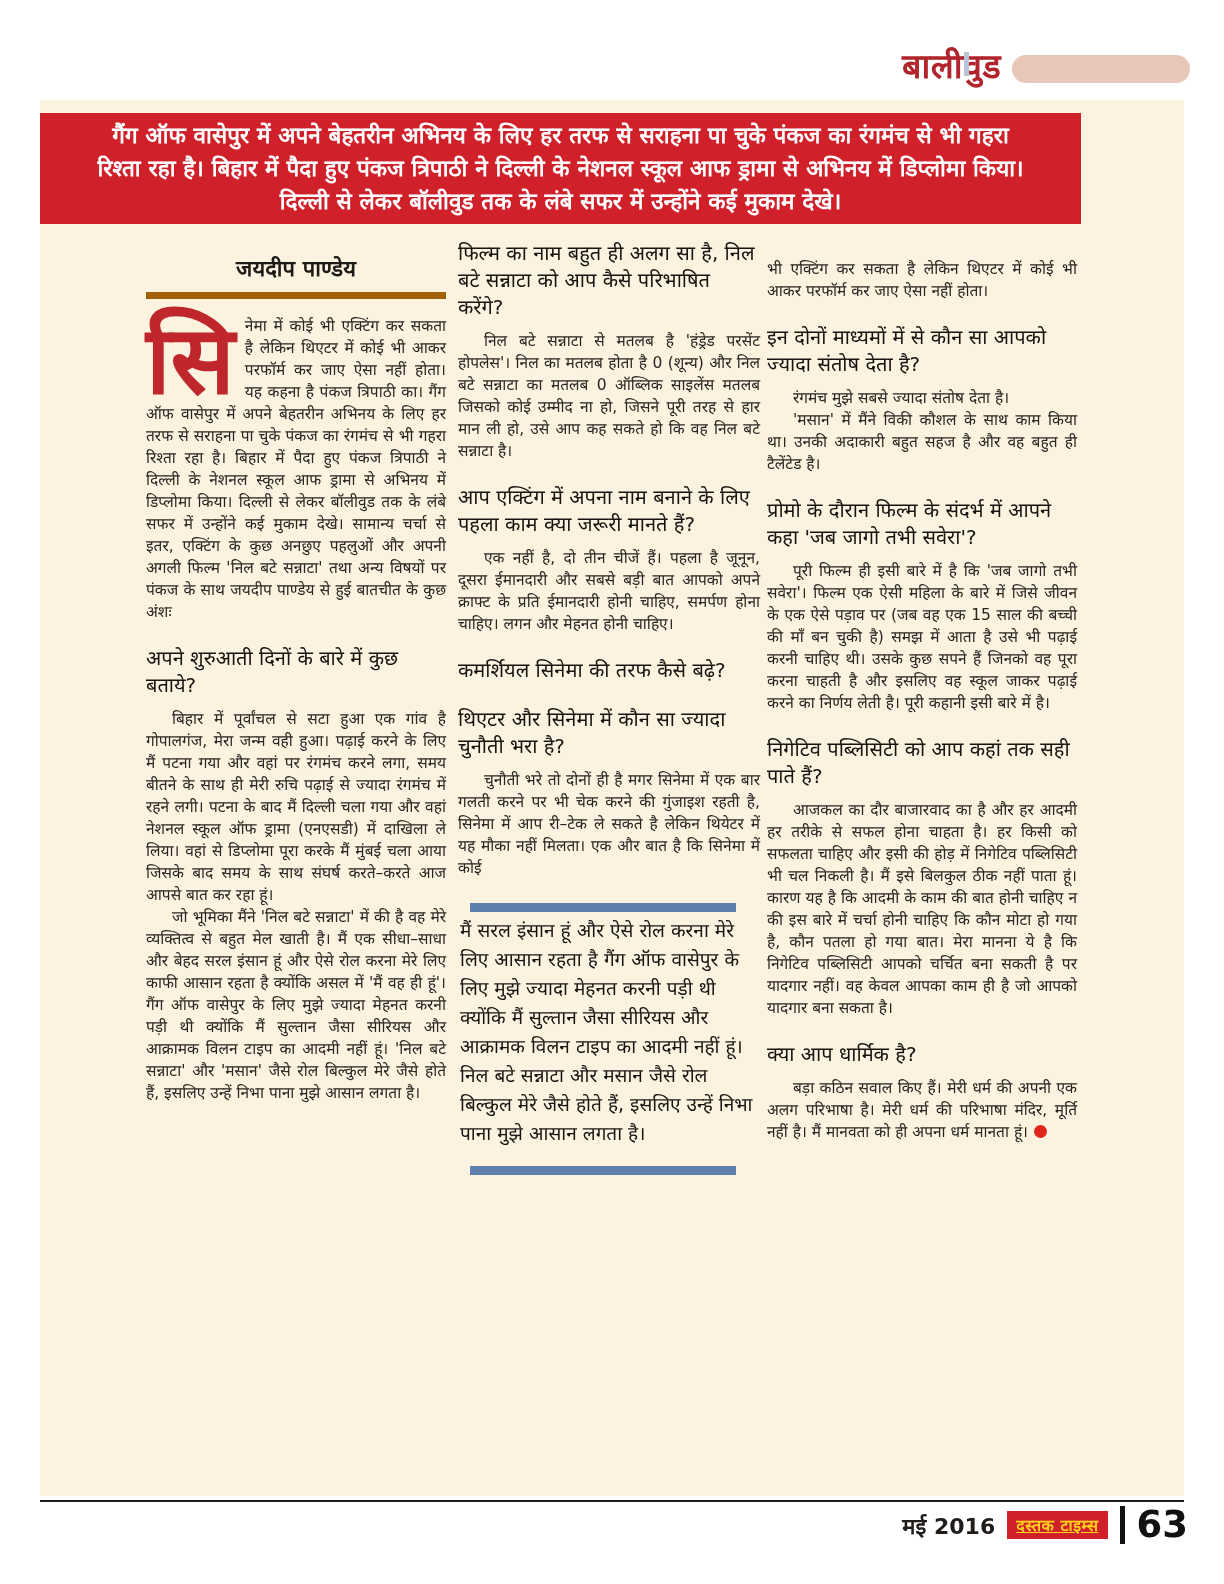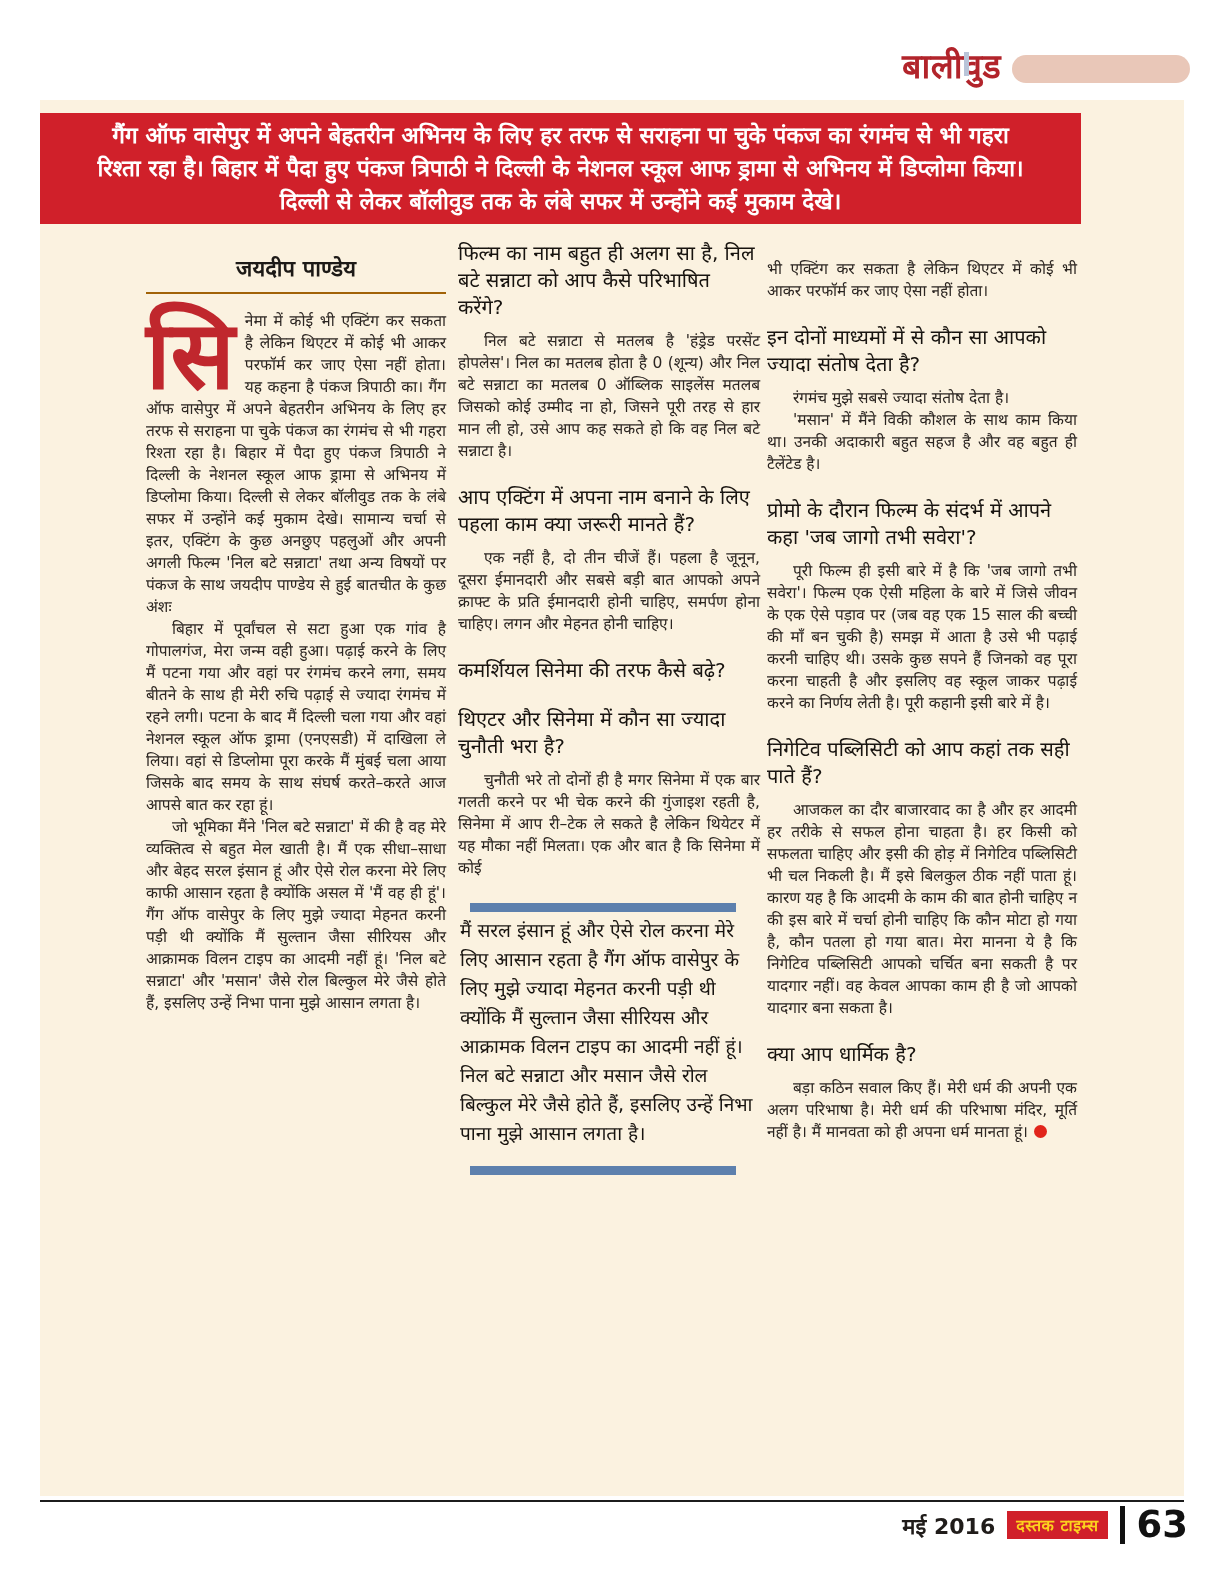--- a/index.html
+++ b/index.html
@@ -38,21 +38,21 @@
     font-size:22.5px; line-height:33px;
   }
   
   .col { position:absolute; }
   .col1 { left:106px; top:152px; width:300px; }
   .col2 { left:418px; top:140px; width:302px; }
   .col3 { left:727px; top:158px; width:310px; }
 
   .byline {
     text-align:center; font-weight:bold; font-size:22px; color:#1d1a17;
-    padding-bottom:10px; border-bottom:2px solid #a16207; margin-bottom:16px;
+    padding-bottom:10px; border-bottom:7px solid #a16207; margin-bottom:16px;
   }
   .intro, .answer, .lead {
     margin:0; font-size:15.5px; line-height:22px; color:#2b2521;
     text-align:justify;
   }
   .dropcap {
     float:left; font-size:95px; line-height:74px; font-weight:bold;
     color:#c0272d; margin:8px 10px 0 0;
   }
   .question {
@@ -78,21 +78,21 @@
     position:absolute; left:40px; top:1500px; width:1144px; height:2px;
     background:#1c1c1c;
   }
   .footer {
     position:absolute; top:1506px; right:36px;
     display:flex; align-items:center; gap:12px;
   }
   .footer-date { font-size:22px; font-weight:bold; color:#201c1a; }
   .footer-logo {
     background:#d0202a; color:#fcd11e; font-weight:bold; font-size:16px;
-    padding:3px 9px; letter-spacing:0.5px;
+    padding:3px 9px; letter-spacing:0.5px;text-decoration:underline;
   }
   .footer-vbar { width:5px; height:38px; background:#111111; }
   .footer-page { font-size:37px; font-weight:bold; color:#111111; line-height:38px; }
 </style>
 </head>
 <body>
 
 <div class="section-title">बालीवुड</div>
 <div class="section-tick"></div>
 <div class="header-pill"></div>
@@ -100,20 +100,21 @@
 <div class="content-bg">
 
   <div class="banner">
     <p>गैंग ऑफ वासेपुर में अपने बेहतरीन अभिनय के लिए हर तरफ से सराहना पा चुके पंकज का रंगमंच से भी गहरा रिश्ता रहा है। बिहार में पैदा हुए पंकज त्रिपाठी ने दिल्ली के नेशनल स्कूल आफ ड्रामा से अभिनय में डिप्लोमा किया। दिल्ली से लेकर बॉलीवुड तक के लंबे सफर में उन्होंने कई मुकाम देखे।</p>
   </div>
 
   <div class="col col1">
     <div class="byline">जयदीप पाण्डेय</div>
     <p class="intro"><span class="dropcap">सि</span><span>नेमा में कोई भी एक्टिंग कर सकता है लेकिन थिएटर में कोई भी आकर परफॉर्म कर जाए ऐसा नहीं होता। यह कहना है पंकज त्रिपाठी का। गैंग ऑफ वासेपुर में अपने बेहतरीन अभिनय के लिए हर तरफ से सराहना पा चुके पंकज का रंगमंच से भी गहरा रिश्ता रहा है। बिहार में पैदा हुए पंकज त्रिपाठी ने दिल्ली के नेशनल स्कूल आफ ड्रामा से अभिनय में डिप्लोमा किया। दिल्ली से लेकर बॉलीवुड तक के लंबे सफर में उन्होंने कई मुकाम देखे। सामान्य चर्चा से इतर, एक्टिंग के कुछ अनछुए पहलुओं और अपनी अगली फिल्म 'निल बटे सन्नाटा' तथा अन्य विषयों पर पंकज के साथ जयदीप पाण्डेय से हुई बातचीत के कुछ अंशः</span></p>
 
+    <h3 class="question">अपने शुरुआती दिनों के बारे में कुछ बताये?</h3>
     <p class="answer">बिहार में पूर्वांचल से सटा हुआ एक गांव है गोपालगंज, मेरा जन्म वही हुआ। पढ़ाई करने के लिए मैं पटना गया और वहां पर रंगमंच करने लगा, समय बीतने के साथ ही मेरी रुचि पढ़ाई से ज्यादा रंगमंच में रहने लगी। पटना के बाद मैं दिल्ली चला गया और वहां नेशनल स्कूल ऑफ ड्रामा (एनएसडी) में दाखिला ले लिया। वहां से डिप्लोमा पूरा करके मैं मुंबई चला आया जिसके बाद समय के साथ संघर्ष करते–करते आज आपसे बात कर रहा हूं।</p>
 
     <p class="answer">जो भूमिका मैंने 'निल बटे सन्नाटा' में की है वह मेरे व्यक्तित्व से बहुत मेल खाती है। मैं एक सीधा–साधा और बेहद सरल इंसान हूं और ऐसे रोल करना मेरे लिए काफी आसान रहता है क्योंकि असल में 'मैं वह ही हूं'। गैंग ऑफ वासेपुर के लिए मुझे ज्यादा मेहनत करनी पड़ी थी क्योंकि मैं सुल्तान जैसा सीरियस और आक्रामक विलन टाइप का आदमी नहीं हूं। 'निल बटे सन्नाटा' और 'मसान' जैसे रोल बिल्कुल मेरे जैसे होते हैं, इसलिए उन्हें निभा पाना मुझे आसान लगता है।</p>
   </div>
 
   <div class="col col2">
     <h3 class="question q-first">फिल्म का नाम बहुत ही अलग सा है, निल बटे सन्नाटा को आप कैसे परिभाषित करेंगे?</h3>
     <p class="answer">निल बटे सन्नाटा से मतलब है 'हंड्रेड परसेंट होपलेस'। निल का मतलब होता है 0 (शून्य) और निल बटे सन्नाटा का मतलब 0 ऑब्लिक साइलेंस मतलब जिसको कोई उम्मीद ना हो, जिसने पूरी तरह से हार मान ली हो, उसे आप कह सकते हो कि वह निल बटे सन्नाटा है।</p>
 
     <h3 class="question">आप एक्टिंग में अपना नाम बनाने के लिए पहला काम क्या जरूरी मानते हैं?</h3>

